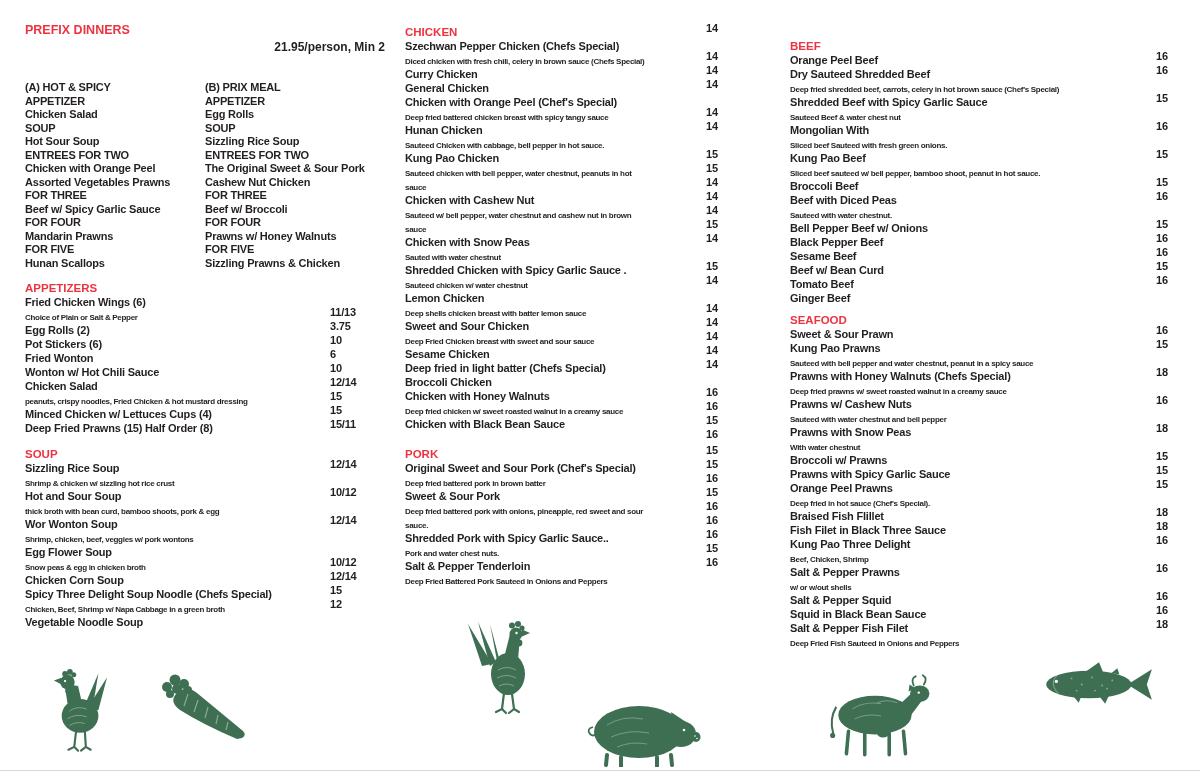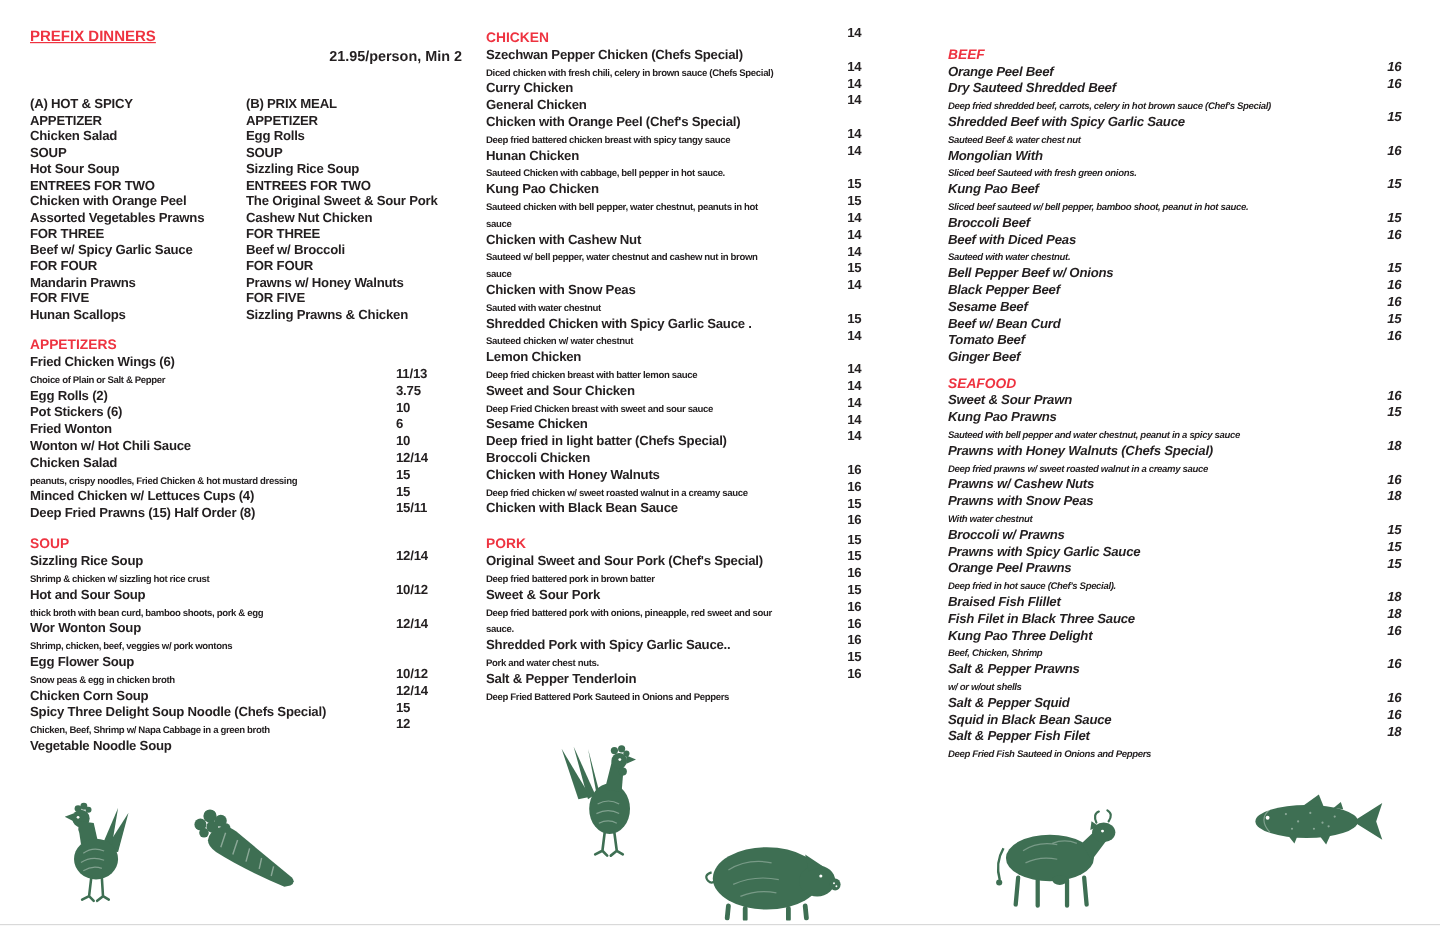--- a/index.html
+++ b/index.html
@@ -3,22 +3,22 @@
 <meta charset="utf-8">
 <style>
   html,body{margin:0;padding:0;}
   body{
     width:1200px;height:777px;background:#ffffff;position:relative;overflow:hidden;
     font-family:"Liberation Sans","DejaVu Sans",sans-serif;font-weight:700;color:var(--ink,#231f20);
   }
   .col{position:absolute;top:22px;}
   .col-left{left:25px;width:360px;--px:305px;}
   .col-mid{left:405px;width:330px;--px:301px;}
-  .col-right{left:790px;top:36px;width:395px;font-style:italic;--px:366px;}
-  .menu-title{color:var(--red,#ee3340);font-size:12.5px;line-height:17px;letter-spacing:0;text-decoration:underline;}
+  .col-right{left:790px;top:36px;width:395px;--px:366px;}
+  .menu-title{color:var(--red,#ee3340);font-size:12.5px;line-height:17px;letter-spacing:0;}
   .menu-sub{font-size:12px;line-height:16px;margin-bottom:22px;text-align:right;}
   .plans{display:flex;margin-bottom:12px;}
   .plan{width:180px;}
   .plan .line{height:13.5px;}
   .plan .txt{font-size:10.5px;letter-spacing:-0.4px;}
   .section + .section{margin-top:12px;}
   .col-mid .section + .section{margin-top:2px;}
   .col-right .section + .section{margin-top:8px;}
   .line{position:relative;height:14px;white-space:nowrap;}
   .line .txt{font-size:11px;letter-spacing:-0.2px;}
@@ -121,21 +121,21 @@
         <div class="line desc"><span class="txt">Sauteed chicken with bell pepper, water chestnut, peanuts in hot</span><span class="price">15</span></div>
         <div class="line desc"><span class="txt">sauce</span><span class="price">14</span></div>
         <div class="line item"><span class="txt">Chicken with Cashew Nut</span><span class="price">14</span></div>
         <div class="line desc"><span class="txt">Sauteed w/ bell pepper, water chestnut and cashew nut in brown</span><span class="price">14</span></div>
         <div class="line desc"><span class="txt">sauce</span><span class="price">15</span></div>
         <div class="line item"><span class="txt">Chicken with Snow Peas</span><span class="price">14</span></div>
         <div class="line desc"><span class="txt">Sauted with water chestnut</span></div>
         <div class="line item"><span class="txt">Shredded Chicken with Spicy Garlic Sauce .</span><span class="price">15</span></div>
         <div class="line desc"><span class="txt">Sauteed chicken w/ water chestnut</span><span class="price">14</span></div>
         <div class="line item"><span class="txt">Lemon Chicken</span></div>
-        <div class="line desc"><span class="txt">Deep fried chicken breast with batter lemon sauce</span><span class="price">14</span></div>
+        <div class="line desc"><span class="txt">Deep shells chicken breast with batter lemon sauce</span><span class="price">14</span></div>
         <div class="line item"><span class="txt">Sweet and Sour Chicken</span><span class="price">14</span></div>
         <div class="line desc"><span class="txt">Deep Fried Chicken breast with sweet and sour sauce</span><span class="price">14</span></div>
         <div class="line item"><span class="txt">Sesame Chicken</span><span class="price">14</span></div>
         <div class="line item"><span class="txt">Deep fried in light batter (Chefs Special)</span><span class="price">14</span></div>
         <div class="line item"><span class="txt">Broccoli Chicken</span></div>
         <div class="line item"><span class="txt">Chicken with Honey Walnuts</span><span class="price">16</span></div>
         <div class="line desc"><span class="txt">Deep fried chicken w/ sweet roasted walnut in a creamy sauce</span><span class="price">16</span></div>
         <div class="line item"><span class="txt">Chicken with Black Bean Sauce</span><span class="price">15</span></div>
         <div class="line blank"><span class="txt"></span><span class="price">16</span></div>
       </div>
@@ -176,20 +176,21 @@
         <div class="line item"><span class="txt">Ginger Beef</span></div>
       </div>
     <div class="section">
         <div class="line header-line"><span class="sec-title">SEAFOOD</span></div>
         <div class="line item"><span class="txt">Sweet &amp; Sour Prawn</span><span class="price">16</span></div>
         <div class="line item"><span class="txt">Kung Pao Prawns</span><span class="price">15</span></div>
         <div class="line desc"><span class="txt">Sauteed with bell pepper and water chestnut, peanut in a spicy sauce</span></div>
         <div class="line item"><span class="txt">Prawns with Honey Walnuts (Chefs Special)</span><span class="price">18</span></div>
         <div class="line desc"><span class="txt">Deep fried prawns w/ sweet roasted walnut in a creamy sauce</span></div>
         <div class="line item"><span class="txt">Prawns w/ Cashew Nuts</span><span class="price">16</span></div>
+        <div class="line desc"><span class="txt">Sauteed with water chestnut and bell pepper</span></div>
         <div class="line item"><span class="txt">Prawns with Snow Peas</span><span class="price">18</span></div>
         <div class="line desc"><span class="txt">With water chestnut</span></div>
         <div class="line item"><span class="txt">Broccoli w/ Prawns</span><span class="price">15</span></div>
         <div class="line item"><span class="txt">Prawns with Spicy Garlic Sauce</span><span class="price">15</span></div>
         <div class="line item"><span class="txt">Orange Peel Prawns</span><span class="price">15</span></div>
         <div class="line desc"><span class="txt">Deep fried in hot sauce (Chef's Special).</span></div>
         <div class="line item"><span class="txt">Braised Fish Flillet</span><span class="price">18</span></div>
         <div class="line item"><span class="txt">Fish Filet in Black Three Sauce</span><span class="price">18</span></div>
         <div class="line item"><span class="txt">Kung Pao Three Delight</span><span class="price">16</span></div>
         <div class="line desc"><span class="txt">Beef, Chicken, Shrimp</span></div>

